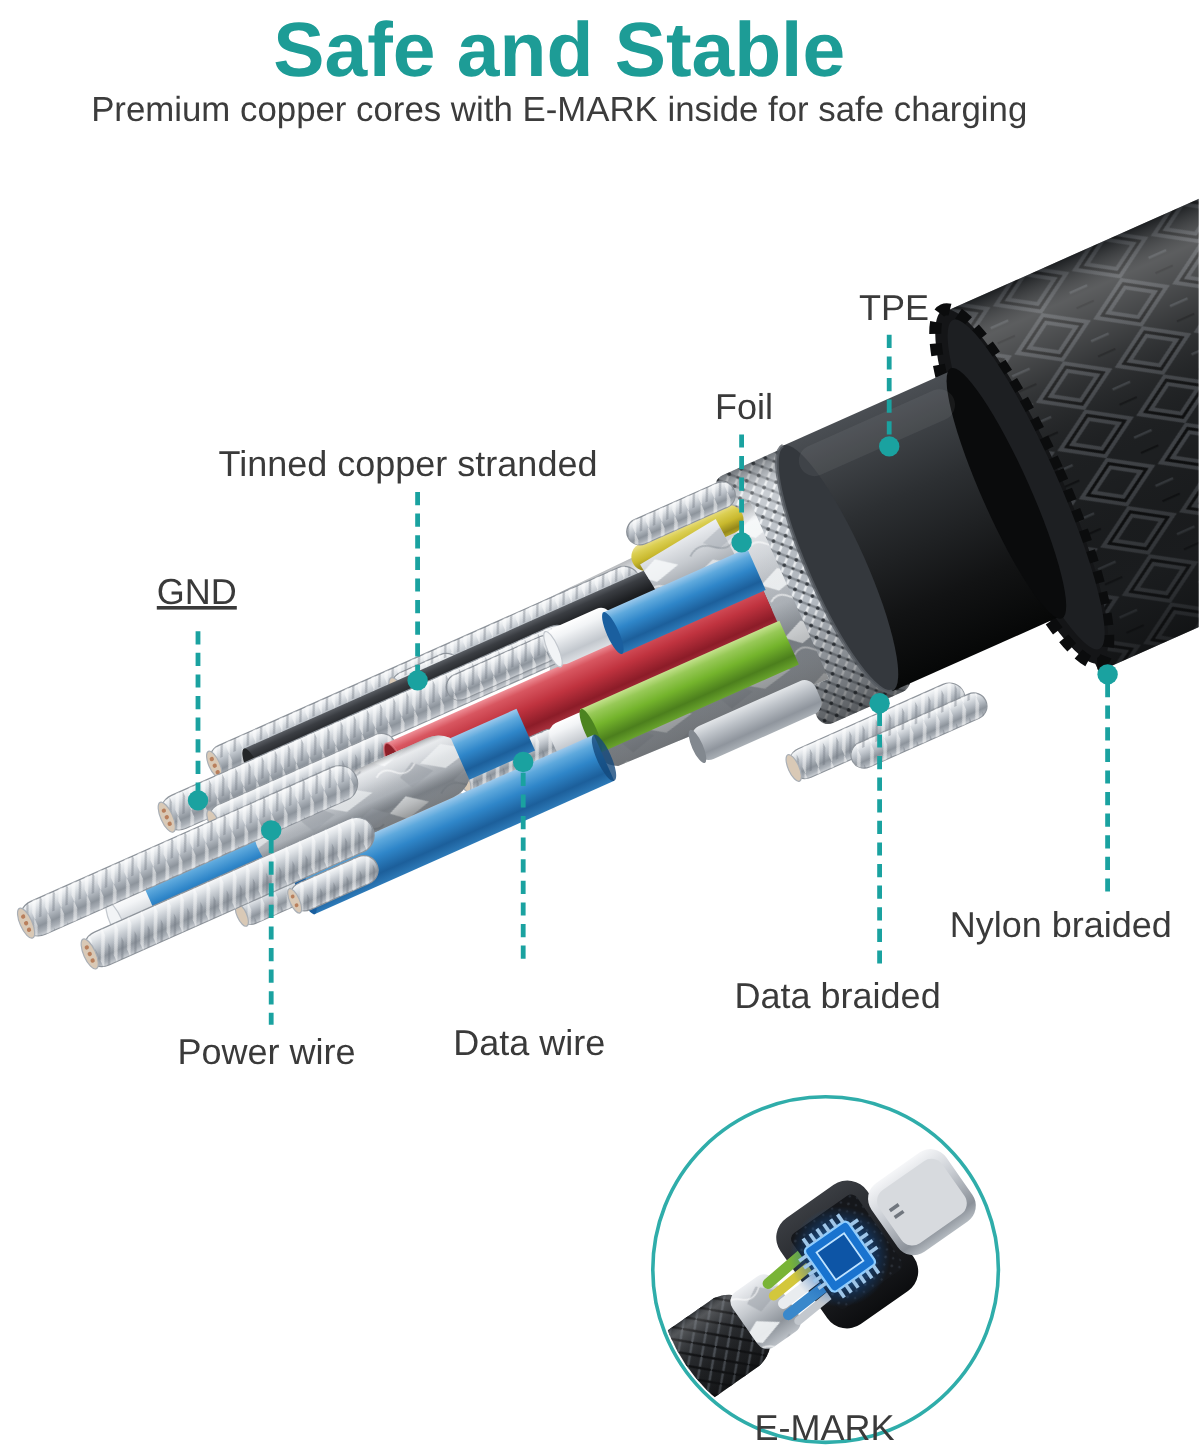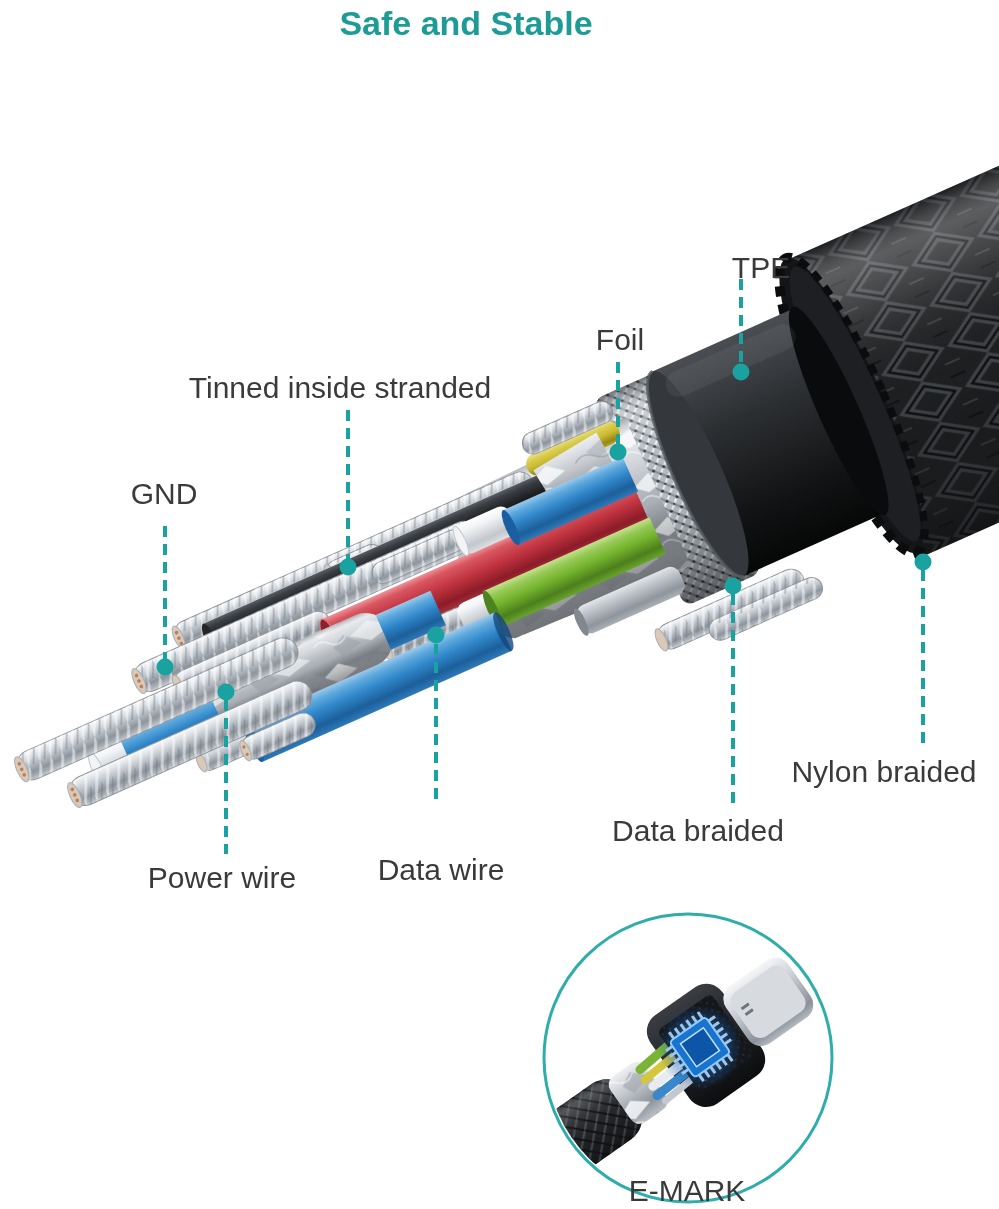--- a/index.html
+++ b/index.html
@@ -1,28 +1,28 @@
 <!DOCTYPE html>
 <html><head>
 <meta charset="utf-8">
 <style>
   html,body{margin:0;padding:0;background:#ffffff;}
   .stage{position:relative;width:999px;height:1209px;background:#ffffff;overflow:hidden;
          font-family:"Liberation Sans",sans-serif;}
   .art{position:absolute;left:0;top:0;width:999px;height:1209px;}
   .title{position:absolute;left:466px;top:4px;transform:translateX(-50%);
-         font-size:34px;font-weight:700;color:#1d9c96;white-space:nowrap;letter-spacing:0px;}
+         font-size:64px;font-weight:700;color:#1d9c96;white-space:nowrap;letter-spacing:0px;}
   .subtitle{position:absolute;left:466px;top:76px;transform:translateX(-50%);
          font-size:29px;font-weight:400;color:#3c3c3c;white-space:nowrap;}
   .lbl{position:absolute;transform:translateX(-50%);font-size:30px;font-weight:400;
        color:#3a3a3a;white-space:nowrap;}
-  .lbl-tpe{left:745px;top:251px;margin-left:16px;}
+  .lbl-tpe{left:745px;top:241px;}
   .lbl-foil{left:620px;top:323px;text-align:center;}
   .lbl-tinned{left:340px;top:371px;}
-  .lbl-gnd{left:164px;top:477px;}
+  .lbl-gnd{left:164px;top:477px;text-decoration:underline;}
   .lbl-nylon{left:884px;top:755px;}
   .lbl-metal{left:698px;top:814px;}
   .lbl-data{left:441px;top:813px;margin-top:40px;}
   .lbl-power{left:222px;top:861px;}
   .lbl-emark{left:687px;top:1174px;}
 </style>
 </head>
 <body>
 
 <div class="stage">
@@ -419,24 +419,25 @@
         <rect x="66" y="-27" width="64" height="54" rx="11" fill="#d7dade"></rect>
         <rect x="72" y="-11" width="9" height="3" fill="#70767e"></rect>
         <rect x="72" y="-4" width="9" height="3" fill="#70767e"></rect>
       </g>
     </g>
   </g>
 </g>
 </svg>
 
 <div class="title">Safe and Stable</div>
+<div class="subtitle">Premium copper cores with E-MARK inside for safe charging</div>
 
 <div class="lbl lbl-tpe">TPE</div>
 <div class="lbl lbl-foil">Foil</div>
-<div class="lbl lbl-tinned">Tinned inside stranded</div>
+<div class="lbl lbl-tinned">Tinned copper stranded</div>
 <div class="lbl lbl-gnd">GND</div>
 <div class="lbl lbl-nylon">Nylon braided</div>
 <div class="lbl lbl-metal">Data braided</div>
 <div class="lbl lbl-data">Data wire</div>
 <div class="lbl lbl-power">Power wire</div>
 <div class="lbl lbl-emark">E-MARK</div>
 
 </div>
 
 </body></html>

